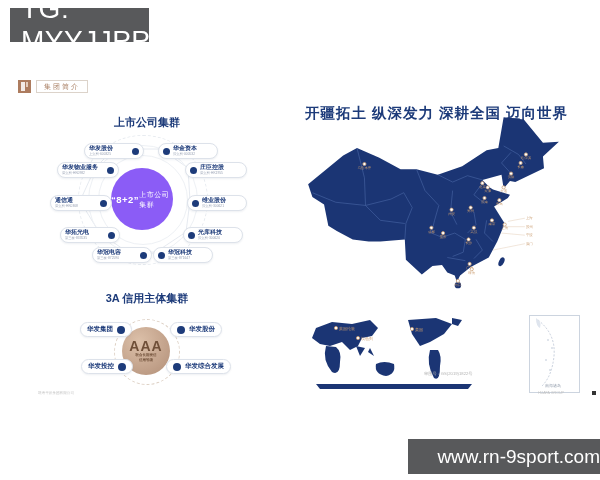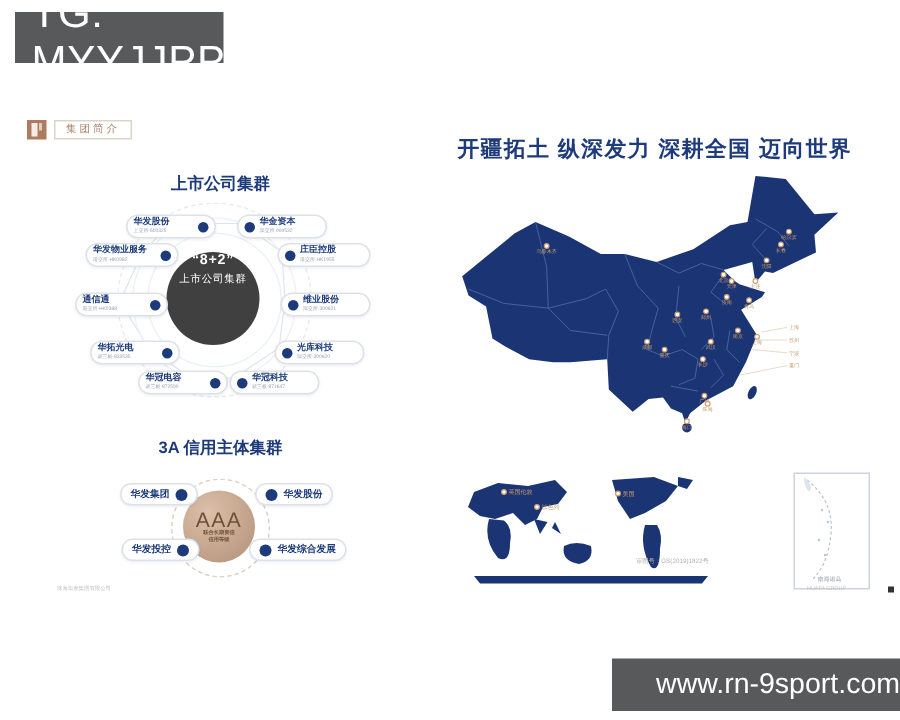--- a/index.html
+++ b/index.html
@@ -11,42 +11,42 @@
   #botbar{left:408px;top:439px;width:192px;height:35px;font-size:19px;justify-content:flex-end}
   
   #tag{position:absolute;left:18px;top:80px;display:flex;align-items:center}
   #tag .logo{width:13px;height:13px;background:#ad7c5f;position:relative}
   #tag .logo:before{content:"";position:absolute;left:3px;top:2px;width:4px;height:9px;background:#fff;opacity:.85}
   #tag .logo:after{content:"";position:absolute;left:8px;top:2px;width:2px;height:5px;background:#e4cdbd}
   #tag .lbl{margin-left:5px;border:1px solid #dcd3ca;padding:1px 7px;font-size:7px;color:#a97f63;letter-spacing:2px;line-height:9px}
   .sec-title{position:absolute;color:#1d3b7a;font-weight:bold;text-align:center;width:200px}
   #listed-title{left:47px;top:115px;font-size:11px}
   #credit-title{left:47px;top:291px;font-size:11px}
-  #map-title{position:absolute;left:305px;top:90px;width:260px;text-align:center;color:#1d3b7a;
+  #map-title{position:absolute;left:305px;top:104px;width:260px;text-align:center;color:#1d3b7a;
              font-weight:bold;font-size:14.5px;letter-spacing:1px;white-space:nowrap}
   
   .ring{position:absolute;border-radius:50%;border:1px solid #eef1f5}
   .ring.dash{border-style:dashed;border-color:#e7ebf0}
   #center-82{position:absolute;left:111px;top:168px;width:62px;height:62px;border-radius:50%;
-             background:#404040;color:#fff;display:flex;flex-direction:column;align-items:center;}
+             background:#8b5cf6;color:#fff;display:flex;flex-direction:row;align-items:center;}
   #center-82 .l1{font-size:9.5px;font-weight:bold;letter-spacing:.5px}
   #center-82 .l2{font-size:7px;margin-top:2px;letter-spacing:.5px}
   .pill{position:absolute;display:flex;align-items:center;background:#fff;border:1px solid #dde2ea;
         border-radius:8px;padding:1px 4px;gap:3px;box-shadow:0 1px 2px rgba(40,60,100,.08)}
   .pill .txt{display:flex;flex-direction:column}
   .pill .nm{font-size:6px;font-weight:bold;color:#1d3b7a;line-height:7px;white-space:nowrap}
   .pill .cd{font-size:6px;color:#98a1b3;transform:scale(.55);transform-origin:0 50%;
             white-space:nowrap;height:5px;line-height:5px}
   .pill .dot{width:7px;height:7px;border-radius:50%;background:#1d3b7a;flex:none}
   
   #aaa-ring{position:absolute;left:114px;top:319px;width:64px;height:64px;border-radius:50%;border:1px dashed #ddd0c4}
   #aaa-circle{position:absolute;left:122px;top:327px;width:48px;height:48px;border-radius:50%;
               background:radial-gradient(circle at 35% 30%,#dcc0a9,#b28f78);color:#6f4f38;
               display:flex;flex-direction:column;align-items:center;justify-content:center}
-  #aaa-circle .grade{font-size:14px;font-weight:normal;letter-spacing:1px;line-height:13px}
+  #aaa-circle .grade{font-size:14px;font-weight:bold;letter-spacing:1px;line-height:13px}
   .aaa-sub{font-size:6px;transform:scale(.58);white-space:nowrap;line-height:5px;height:5px;font-weight:bold}
   .cpill{position:absolute;display:flex;align-items:center;background:#fff;border:1px solid #dde2ea;
          border-radius:9px;padding:2px 6px;gap:4px;box-shadow:0 1px 2px rgba(40,60,100,.08)}
   .cpill .nm{font-size:6.5px;font-weight:bold;color:#1d3b7a;white-space:nowrap}
   .cpill .dot{width:8px;height:8px;border-radius:50%;background:#1d3b7a;flex:none}
   
   #china-svg{position:absolute;left:306px;top:114px}
   #world-svg{position:absolute;left:312px;top:316px}
   #inset{position:absolute;left:529px;top:315px;width:49px;height:76px;background:#fff;border:1px solid #ccd4df}
   #map-note{position:absolute;left:424px;top:371px;font-size:6px;color:#b3b3b3;

